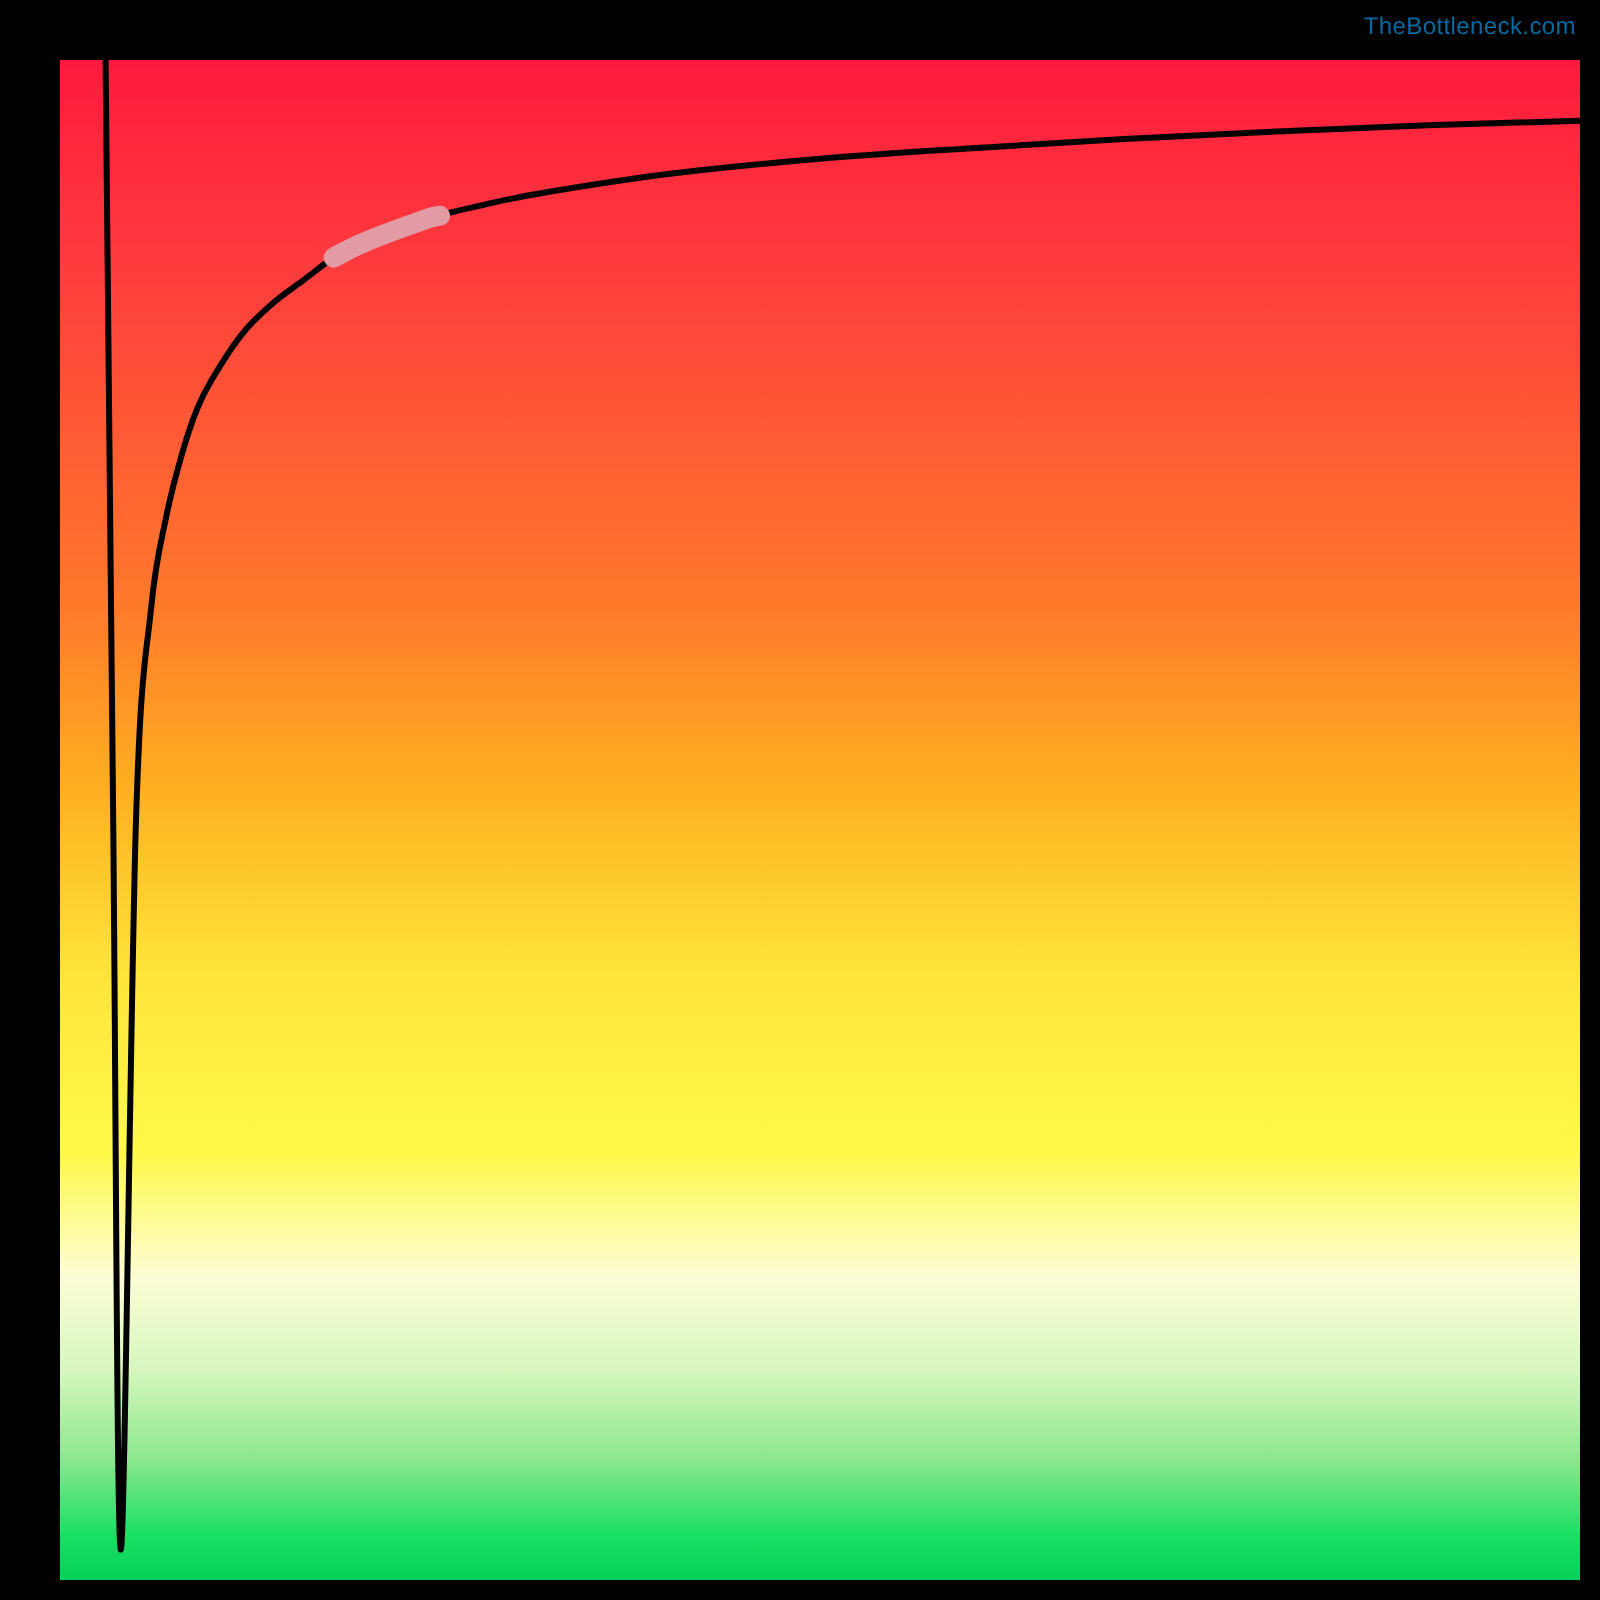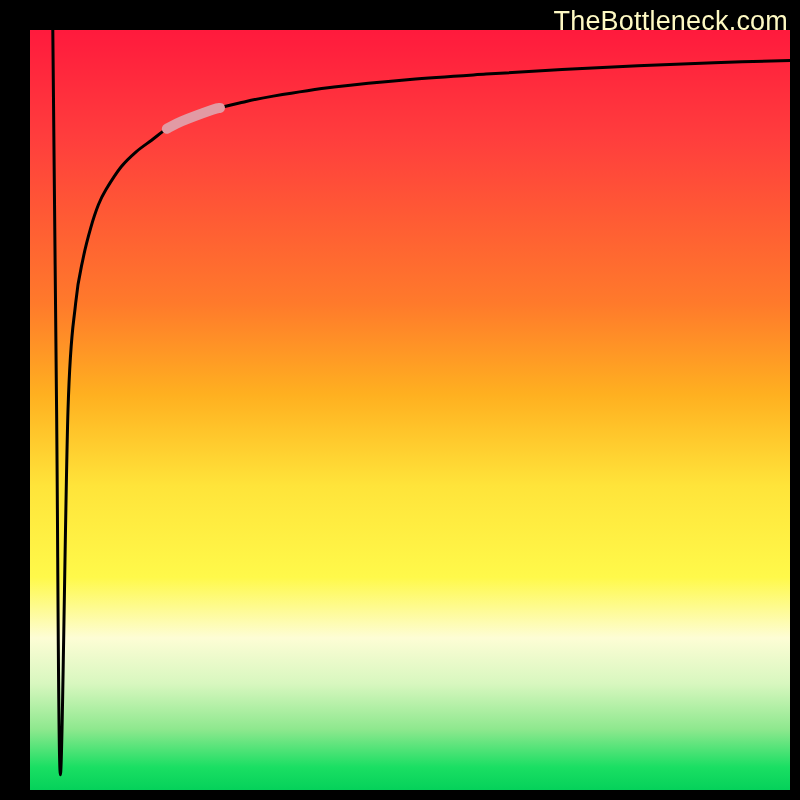--- a/index.html
+++ b/index.html
@@ -37,22 +37,22 @@
       #d8f7bf 86%,
       #8ee88e 92%,
       #1adf63 97%,
       #05d15a 100%
     );
   }
   .attribution {
     position: absolute;
     top: 6px;
     right: 12px;
-    color: #fef9c3;
-    font-size: 27px;
+    color: #0369a1;
+    font-size: 12px;
     font-weight: 400;
     letter-spacing: 0.2px;
   }
   svg.curve {
     position: absolute;
     top: 0;
     left: 0;
     width: 760px;
     height: 760px;
     overflow: visible;

